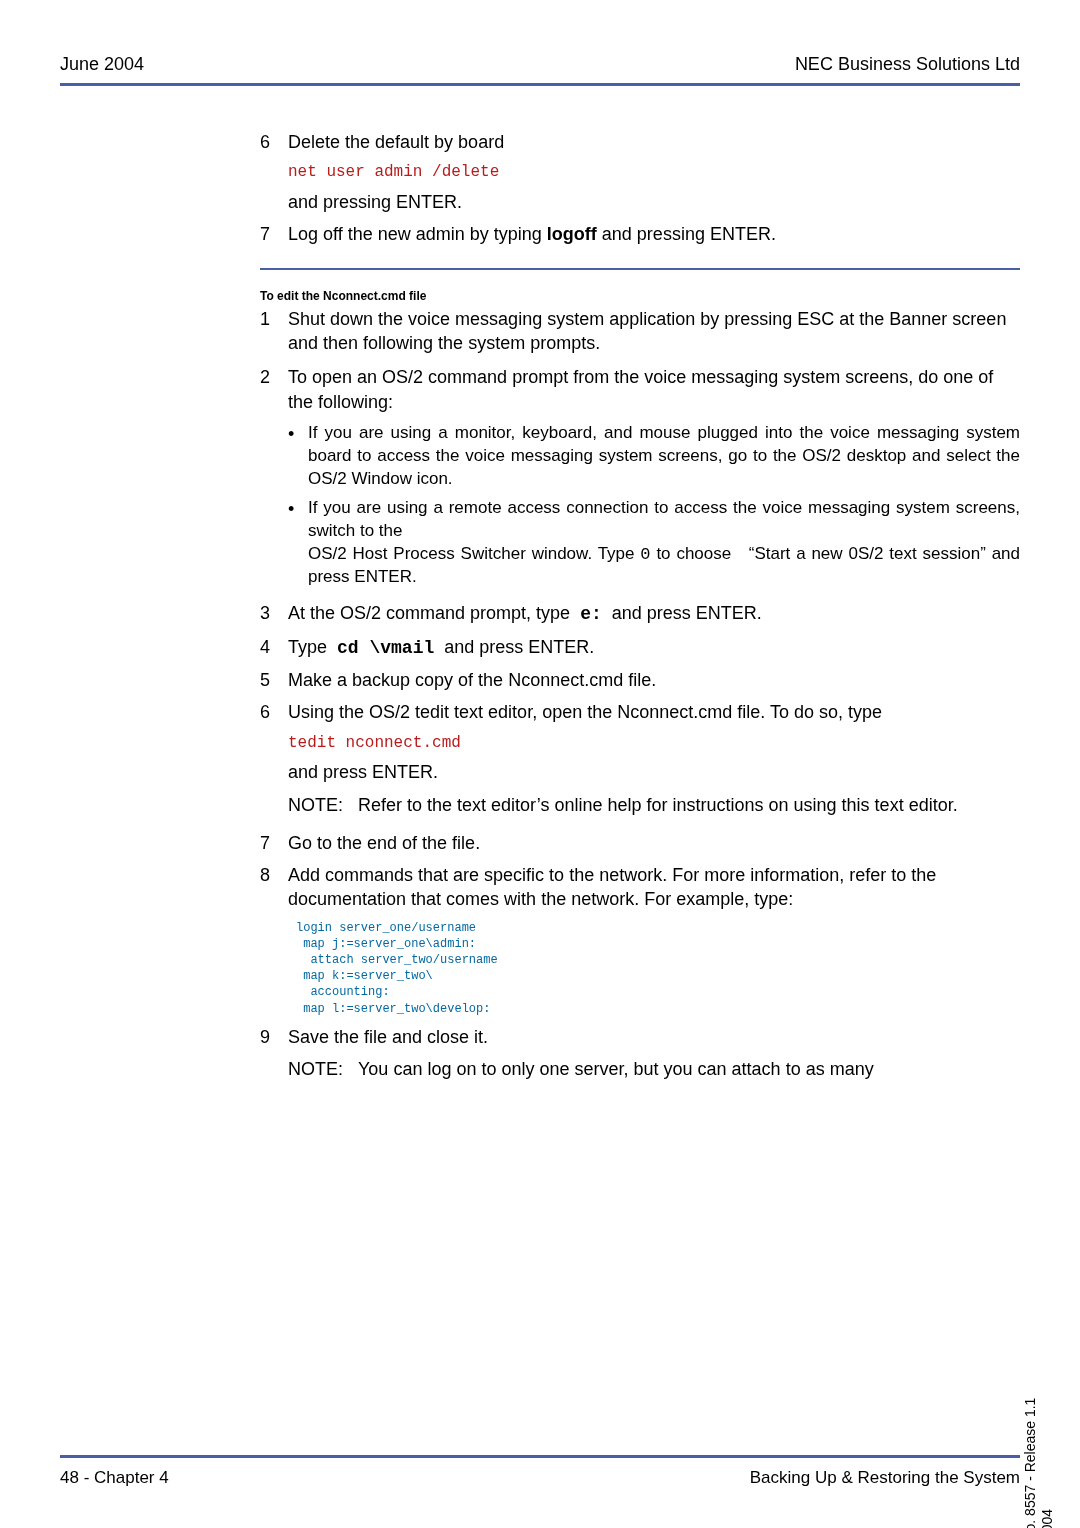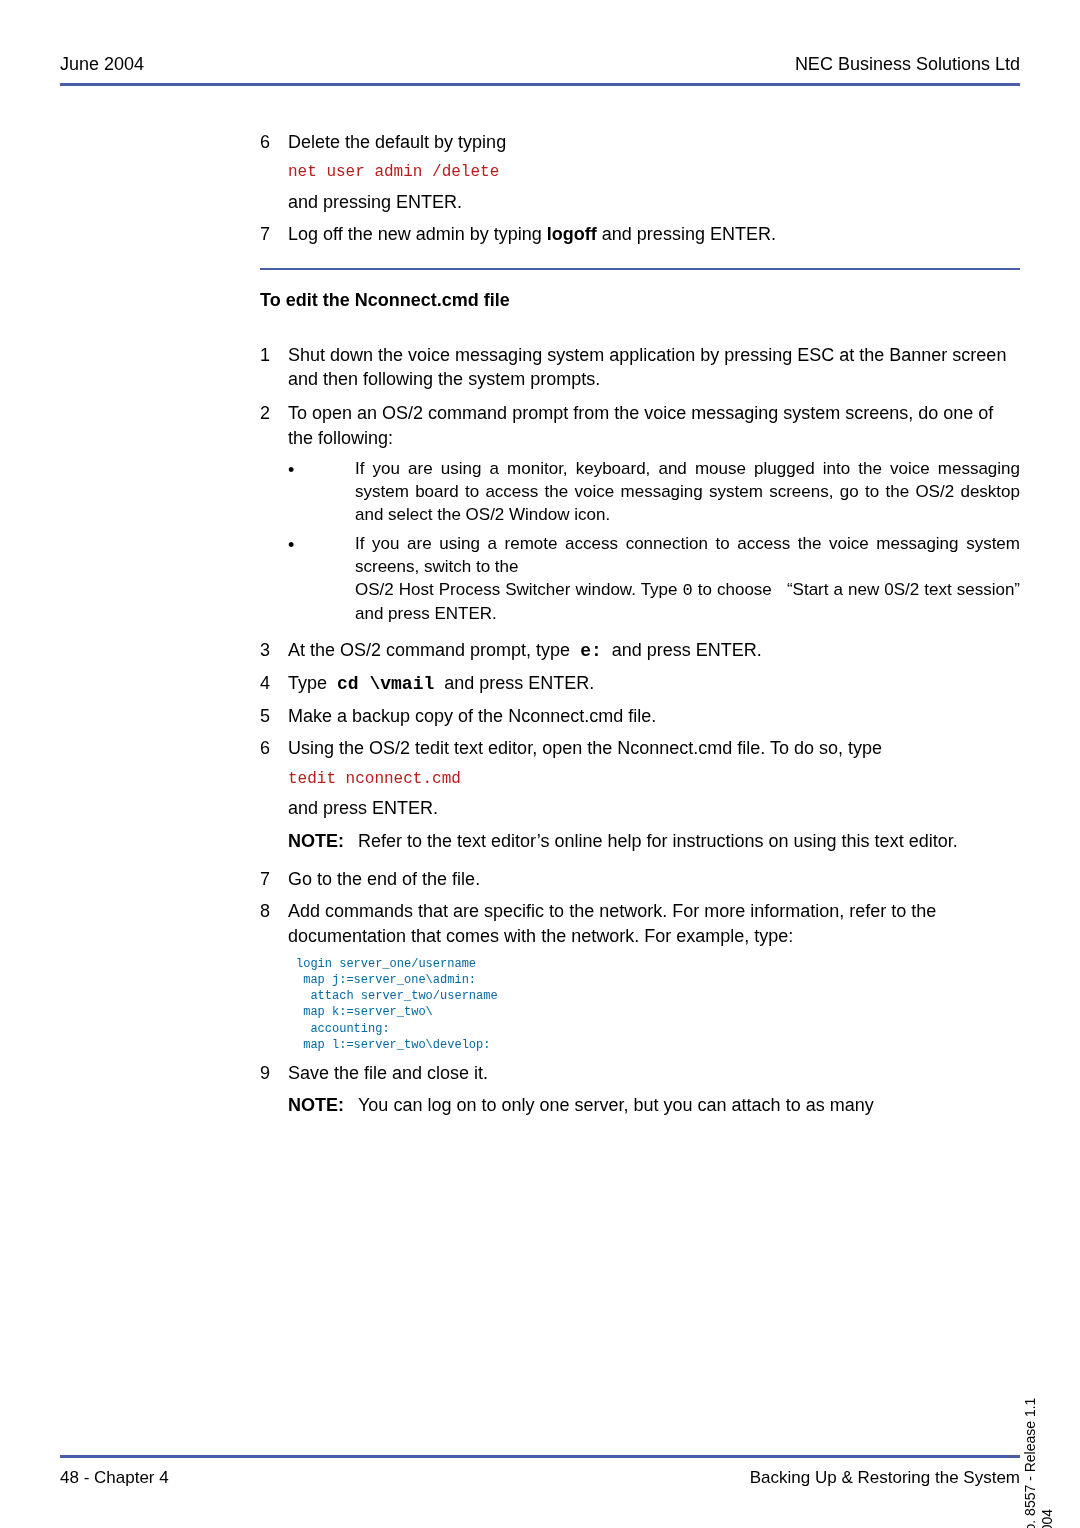--- a/index.html
+++ b/index.html
@@ -58,37 +58,37 @@
     text-align: justify;
     margin-bottom: 18px;
   }
   .sub-rule {
     border: none;
     border-top: 2px solid #4a5ea8;
     margin: 22px 0 18px 0;
   }
   .h3 {
     font-weight: bold;
-    font-size: 18px;
-    margin-bottom: 30px;
+    font-size: 12px;
+    margin-bottom: 2px;
   }
   .bullet {
     display: flex;
     margin: 6px 0 6px 28px;
   }
   .bullet .dot {
     width: 20px;
     flex-shrink: 0;
   }
-  .bullet .bbody { flex: 1; font-size: 17px; text-align: justify; margin-left: 47px; }
+  .bullet .bbody { flex: 1; font-size: 17px; text-align: justify; }
   .note {
     display: flex;
     margin: 6px 0 6px 28px;
   }
-  .note-label { font-weight: bold; width: 70px; flex-shrink: 0; }
+  .note-label { font-weight: normal; width: 70px; flex-shrink: 0; }
   .note-body { flex: 1; }
   .code-block {
     font-family: "Courier New", monospace;
     font-size: 12px;
     white-space: pre;
     margin: 6px 0 8px 36px;
     line-height: 1.35;
     color: #0369a1;
   }
   .footer-rule {
@@ -128,21 +128,21 @@
   <div class="header-row">
     <div>June 2004</div>
     <div>NEC Business Solutions Ltd</div>
   </div>
   <hr class="header-rule">
 
   <div class="content">
 
     <div class="ol-item">
       <div class="ol-num">6</div>
-      <div class="ol-body">Delete the default by typing</div>
+      <div class="ol-body">Delete the default by board</div>
     </div>
     <div class="code">net user admin /delete</div>
     <div class="ol-item">
       <div class="ol-num"></div>
       <div class="ol-body">and pressing ENTER.</div>
     </div>
 
     <div class="ol-item">
       <div class="ol-num">7</div>
       <div class="ol-body">

